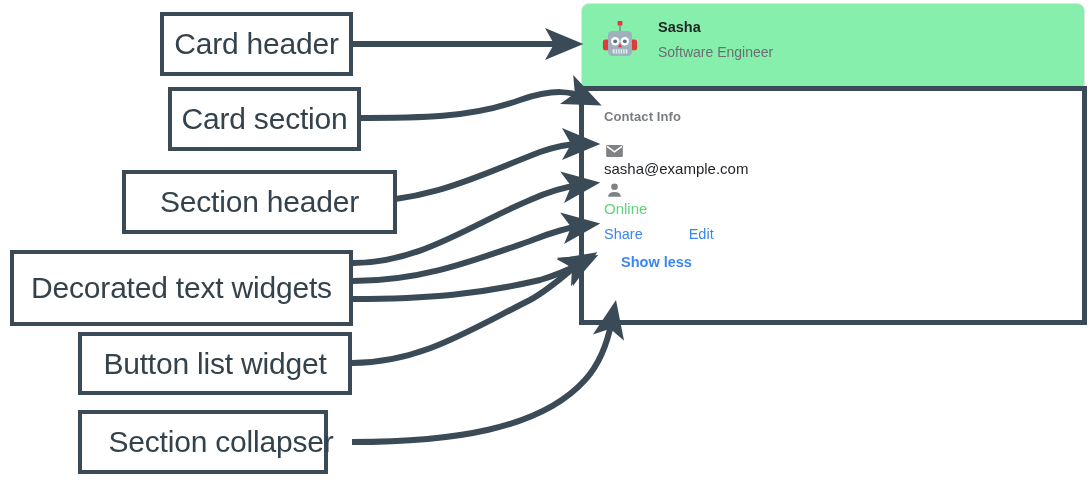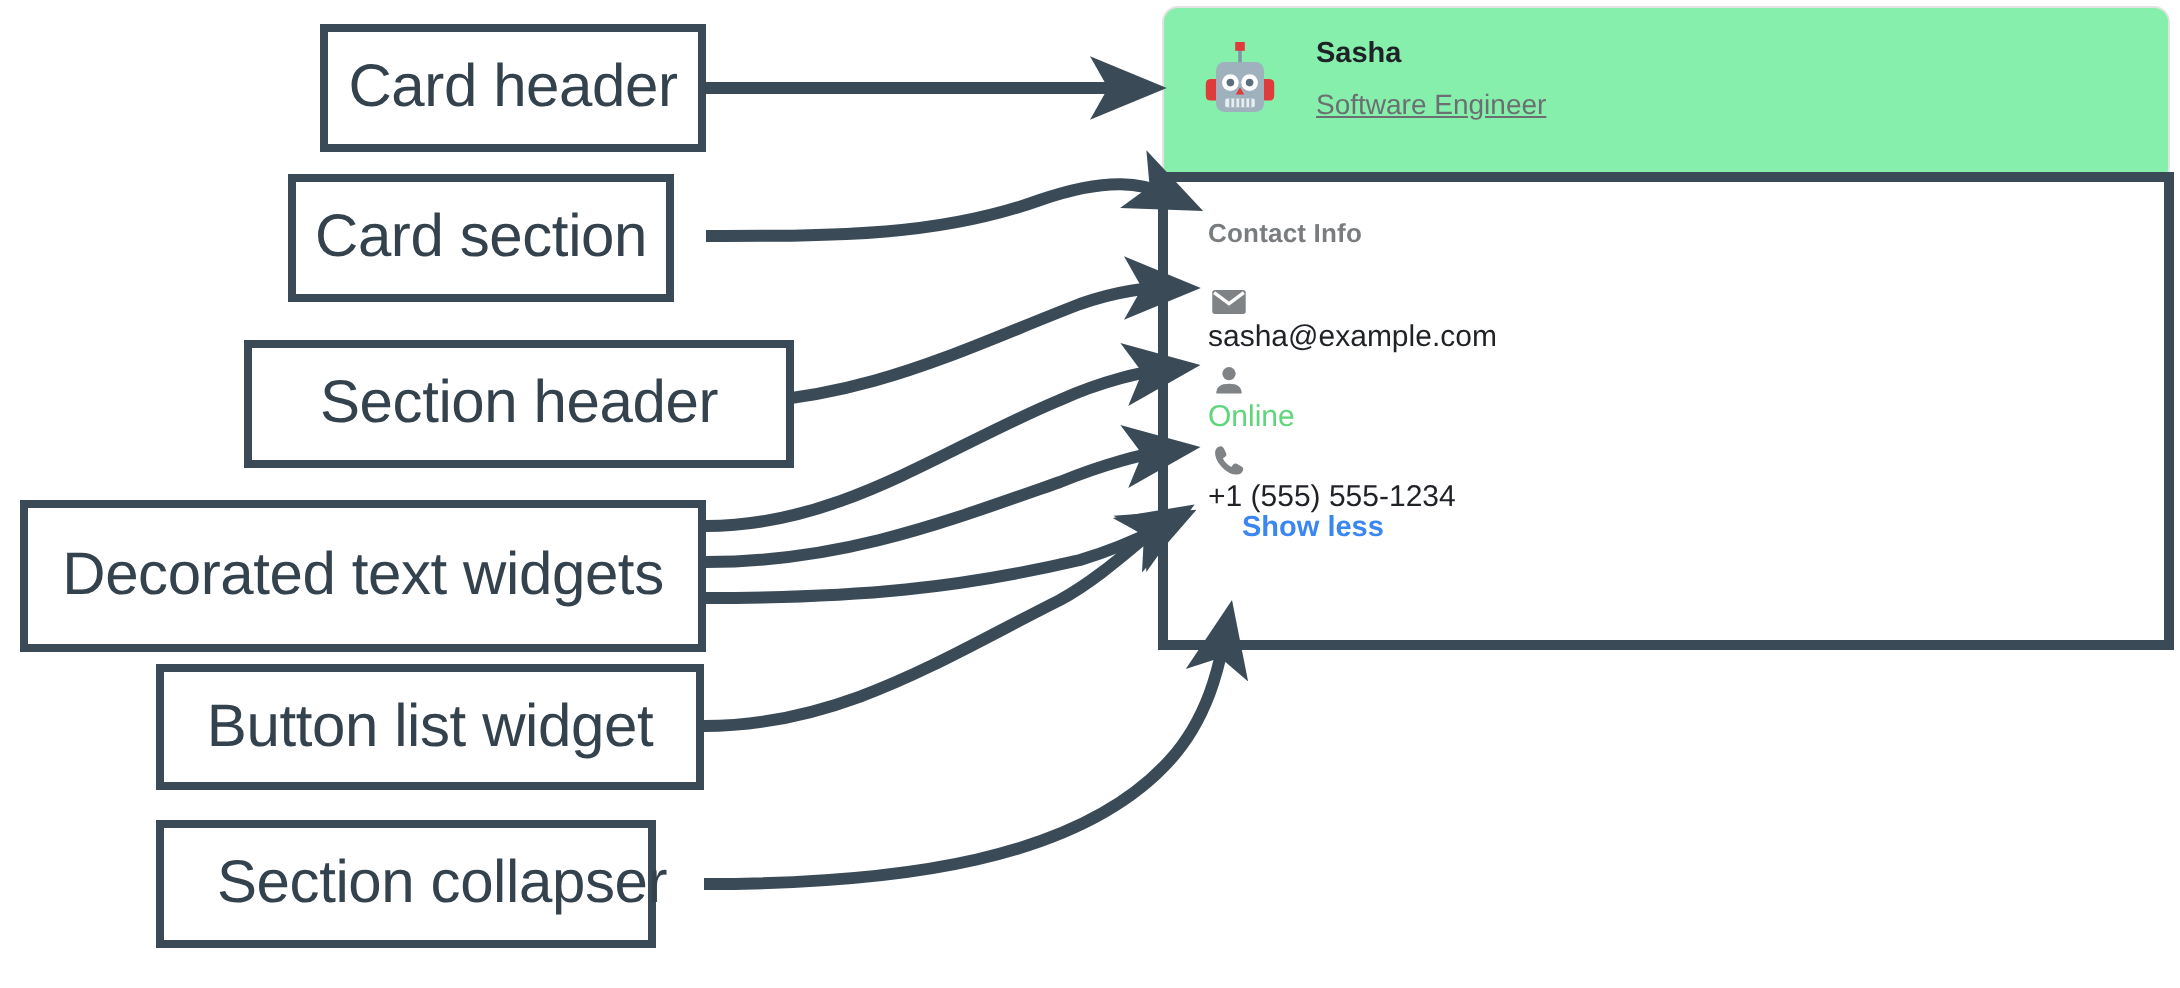--- a/index.html
+++ b/index.html
@@ -37,21 +37,21 @@
     border-radius:8px;
     z-index:2;
   }
   #card-header{
     display:flex;align-items:center;
     padding:14px 0 0 16px;
   }
   #avatar{width:44px;height:44px;flex:0 0 44px;position:relative;}
   .hdr-text{margin-left:16px;}
   #card-title{font-size:14.5px;font-weight:bold;color:#1f2226;line-height:1.2;}
-  #card-subtitle{font-size:14px;color:#6c6f72;line-height:1.2;margin-top:7px;text-decoration:underline;}
+  #card-subtitle{font-size:14px;color:#6c6f72;line-height:1.2;margin-top:7px;}
 
   
   #card-section{
     position:absolute;
     left:579px;top:86px;
     width:508px;height:239px;
     box-sizing:border-box;
     border:5px solid #3a4b57;
     background:#ffffff;
     z-index:3;
@@ -97,21 +97,21 @@
 
   <path d="M352,363 C420,363 470,330 530,300 C552,288 572,268 580,263" fill="none" stroke="#3a4b57" stroke-width="6" marker-end="url(#ah)"></path>
 
   <path d="M352,442 C450,442 540,430 585,380 C605,358 610,330 612,320" fill="none" stroke="#3a4b57" stroke-width="6" marker-end="url(#ah)"></path>
 </svg>
 
 <div class="label-box" style="left:160px;top:12px;width:193px;height:64px;">
   <span>Card header</span>
 </div>
 
-<div class="label-box" style="left:144px;top:87px;width:193px;height:64px;">
+<div class="label-box" style="left:168px;top:87px;width:193px;height:64px;">
   <span>Card section</span>
 </div>
 
 <div class="label-box" style="left:122px;top:170px;width:275px;height:64px;">
   <span>Section header</span>
 </div>
 
 <div class="label-box" style="left:10px;top:250px;width:343px;height:76px;">
   <span>Decorated text widgets</span>
 </div>
@@ -182,29 +182,22 @@
     <div class="info-row">
       <span class="row-icon">
         <svg viewBox="0 0 20 20" width="19" height="19" xmlns="http://www.w3.org/2000/svg">
           <circle cx="10" cy="6.1" r="3.5" fill="#7f8386"></circle>
           <path d="M3.3 16.6 q0 -5.1 6.7 -5.1 q6.7 0 6.7 5.1 z" fill="#7f8386"></path>
         </svg>
       </span>
       <span class="row-text online">Online</span>
     </div>
 
-    <div class="info-row">
-      <span class="row-icon">
-        <svg viewBox="0 0 20 20" width="19" height="19" xmlns="http://www.w3.org/2000/svg">
-          <path d="M5.0 2.4 q1.5 -0.5 2.2 0.9 l1.3 2.6 q0.5 1.1 -0.5 1.8 L6.8 8.6
-                   q1.0 2.6 4.4 4.6 l1.0 -1.3 q0.8 -1.0 1.9 -0.4 l2.5 1.4
-                   q1.3 0.8 0.7 2.2 q-0.8 1.9 -2.9 2.0 q-4.3 0.2 -8.2 -4.0
-                   q-3.9 -4.2 -3.5 -8.0 q0.2 -2.0 2.3 -2.7 z" fill="#7f8386"></path>
-        </svg>
-      </span>
-      <span class="row-text">+1 (555) 555-1234</span>
-    </div>
-
+
+    <div id="button-list">
+      <span id="btn-share" class="link-btn">Share</span>
+      <span class="link-btn">Edit</span>
+    </div>
 
     <div id="collapser">Show less</div>
 
   </div>
 </div>
 
 </body></html>

